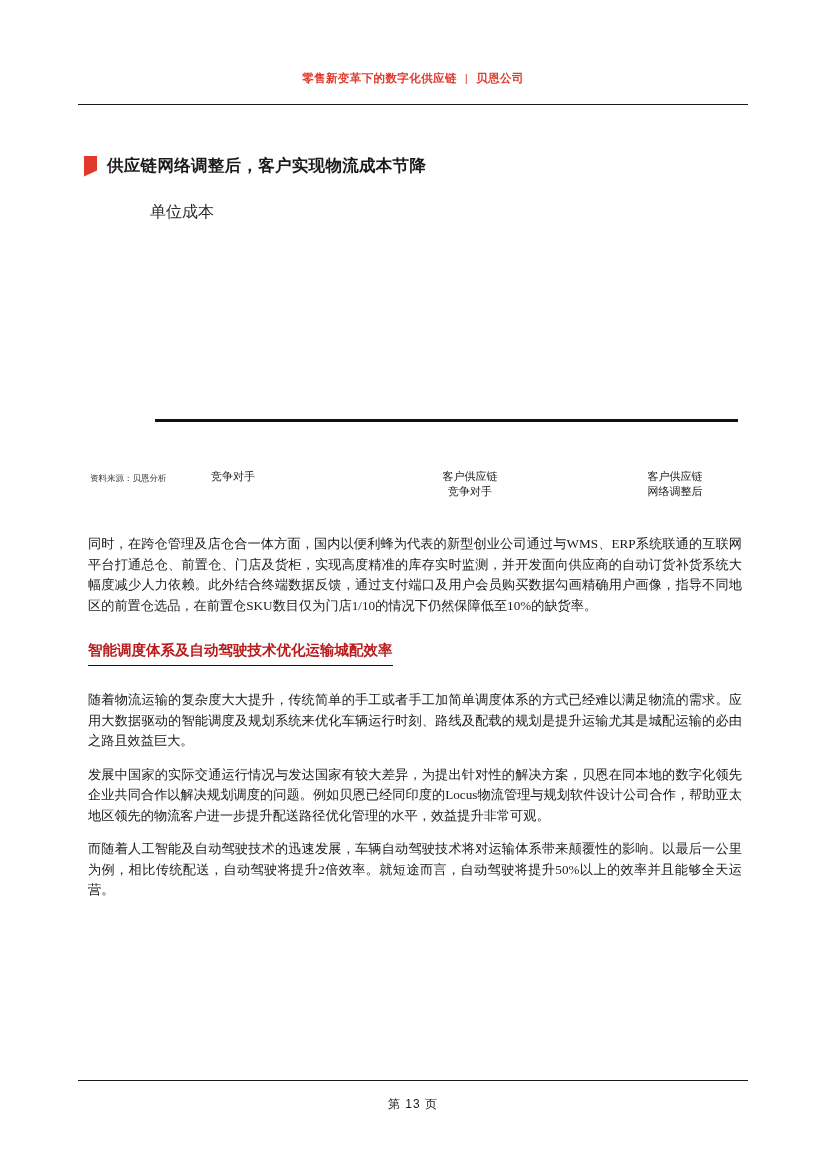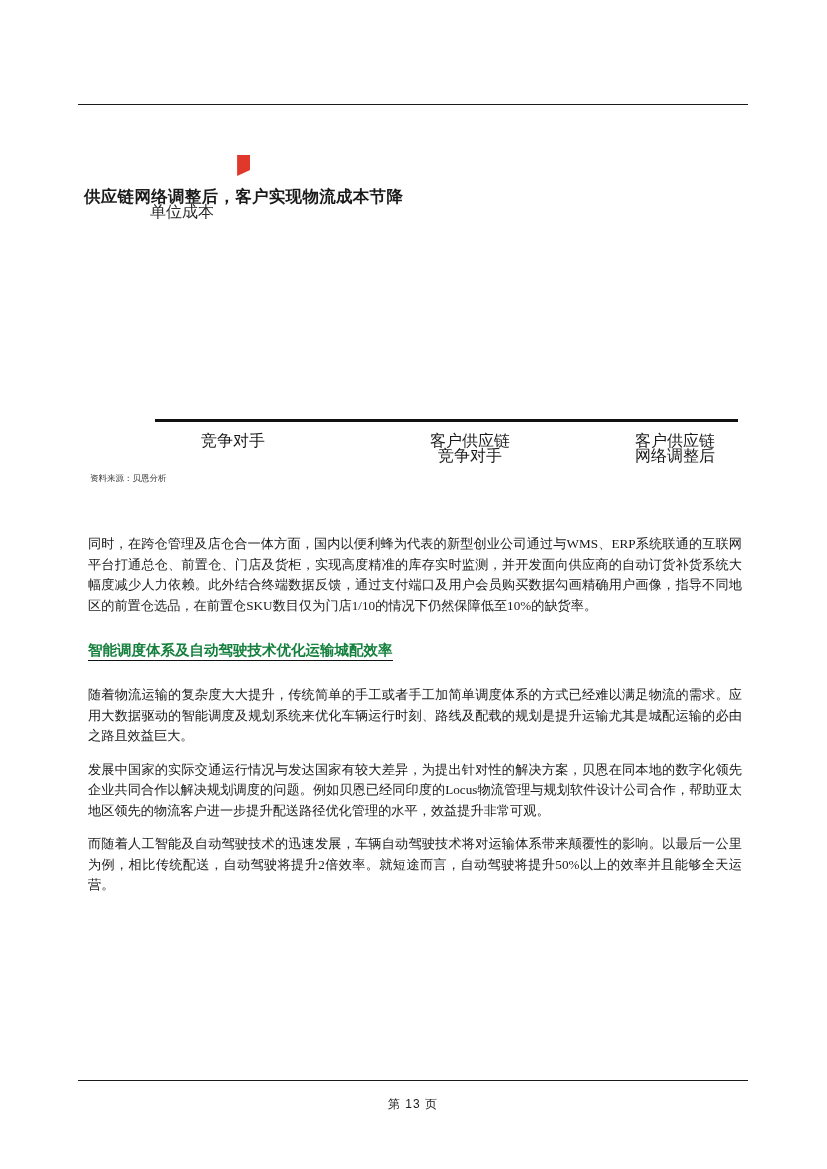--- a/index.html
+++ b/index.html
@@ -64,21 +64,20 @@
   }
 
   
   .exhibit-title {
     position: absolute;
     left: 84px;
     top: 155px;
     display: flex;
     align-items: center;
     gap: 10px;
-    flex-direction: column;
   }
   .flag-bullet {
     width: 13px;
     height: 21px;
     background: #e0392b;
     clip-path: polygon(0 0, 100% 0, 100% 72%, 0 100%);
     flex: none;
   }
   .exhibit-title-text {
     font-size: 16.5px;
@@ -152,24 +151,25 @@
   .cat-labels {
     position: absolute;
     left: 77px;
     top: 232px;
     width: 583px;
     height: 50px;
   }
   .cat {
     position: absolute;
     text-align: center;
-    font-size: 16px;
+    font-size: 11px;
     line-height: 15px;
     color: #1a1a1a;
     font-family: Liberation Sans, sans-serif;
+    margin-top: 36px;
   }
   .cat-1 { left: 18px;  width: 120px; top: 6px; }
   .cat-2 { left: 255px; width: 120px; top: 6px; }
   .cat-3 { left: 460px; width: 120px; top: 6px; }
 
   .source-note {
     position: absolute;
     left: 90px;
     top: 473px;
     font-size: 8.5px;
@@ -189,32 +189,36 @@
     font-size: 13.2px;
     line-height: 20.5px;
     color: #1a1a1a;
     text-align: justify;
     text-justify: inter-ideograph;
   }
   h2.section-head {
     margin: 12px 0 12px 0;
     font-size: 14.5px;
     font-weight: bold;
-    color: #15803d;
-    font-family: "Liberation Sans", "DejaVu Sans", sans-serif;
+    color: #b91c1c;
+    font-family: "Liberation Sans", "DejaVu Sans", sans-serif;
+    padding-bottom: 5px;
     border-bottom: 1.6px solid #111111;
     display: inline-block;
   }
   .section-wrap { display: block; }
 </style>
 </head>
 <body>
 
 <div class="page">
 
+  <div class="running-head">
+    <span>零售新变革下的数字化供应链</span><span class="sep">|</span><span>贝恩公司</span>
+  </div>
   <div class="rule-top"></div>
 
   <div class="exhibit-title">
     <span class="flag-bullet"></span>
     <span class="exhibit-title-text">供应链网络调整后，客户实现物流成本节降</span>
   </div>
 
   <div class="chart-area">
 
     <div class="y-axis-label">单位成本</div>

